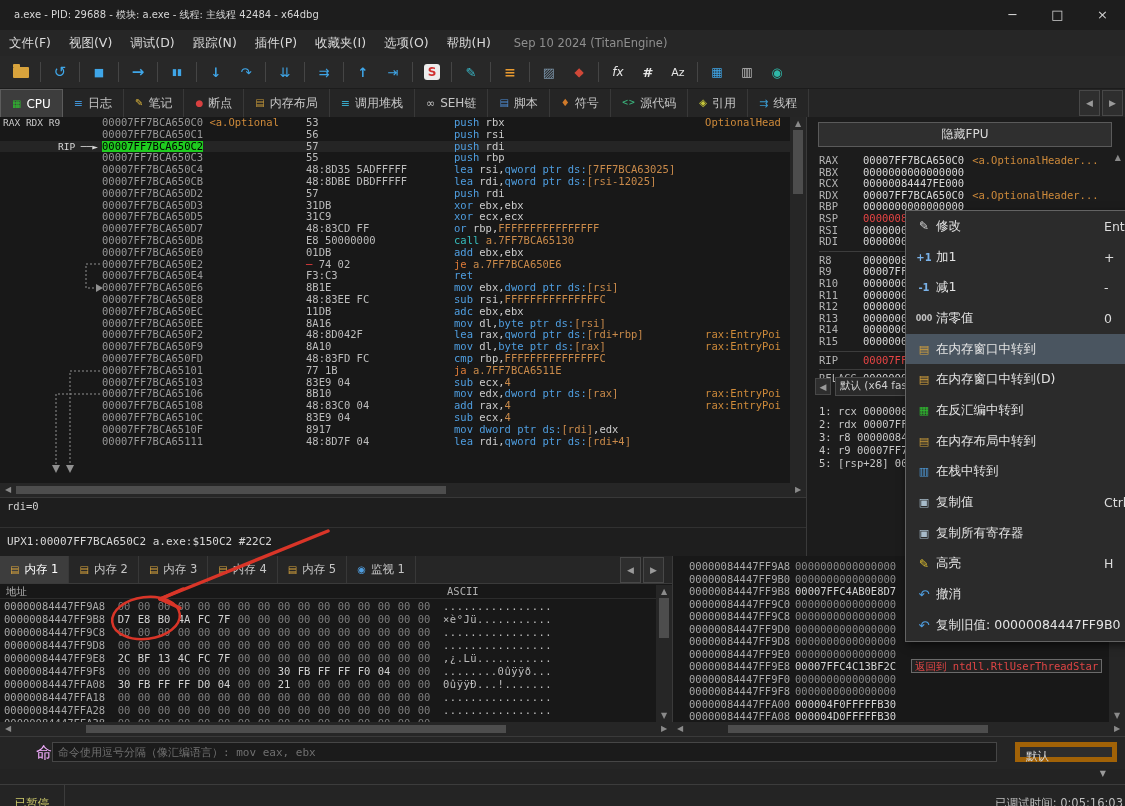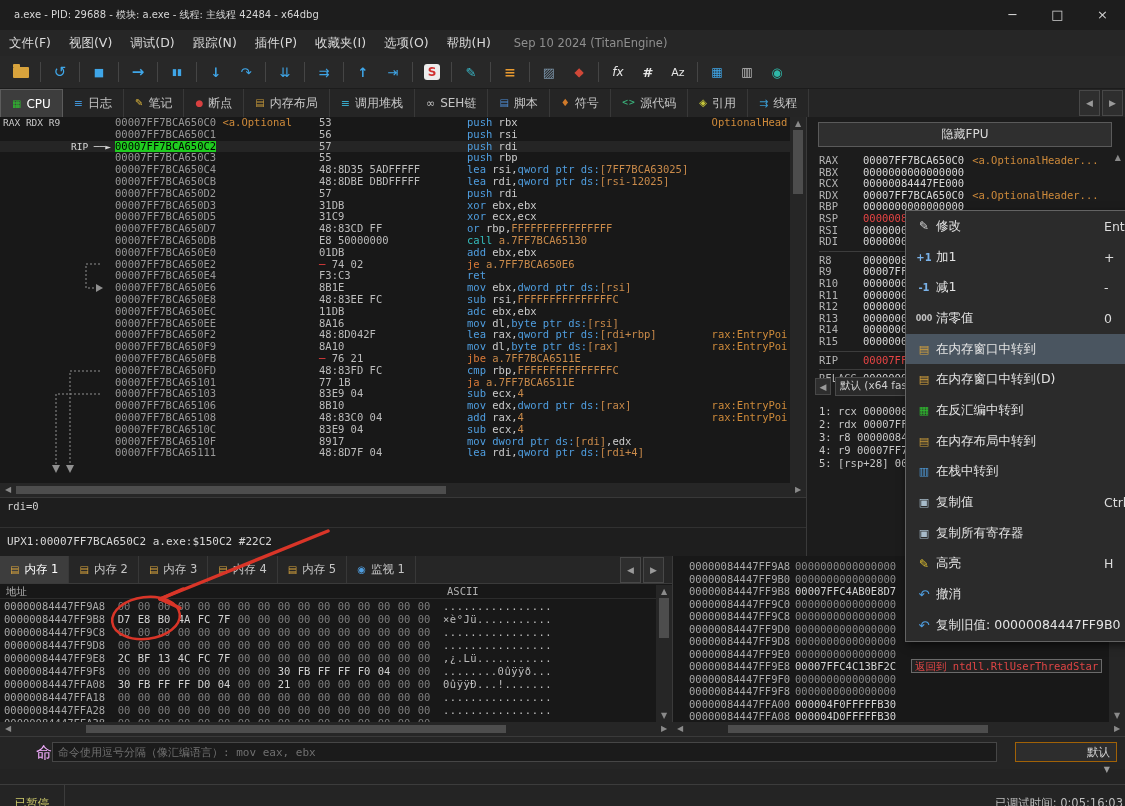--- a/index.html
+++ b/index.html
@@ -31,21 +31,21 @@
   .vtab.active{background:#3d3d3d;color:#fff;border:1px solid #5c5c5c;border-bottom:none;}
   .tab-ic{font-size:10px;line-height:1;flex:none;}
   .tab-nav{position:absolute;right:0;top:89px;height:28px;display:flex;align-items:center;background:#252525;padding-right:2px;z-index:5;}
   .nav-box{width:19px;height:24px;border:1px solid #484848;margin-left:2px;color:#9a9a9a;font-size:9px;display:flex;align-items:center;justify-content:center;background:#2e2e2e;flex:none;}
 
   
   .disasm{position:absolute;top:117px;left:0;width:806px;height:380px;background:#181818;}
   .disasm-rows{position:absolute;left:0;top:0;width:790px;height:366px;overflow:hidden;}
   .drow{display:flex;height:11.8px;line-height:11.8px;font-size:10.5px;font-family:"DejaVu Sans Mono","Liberation Mono",monospace;white-space:pre;}
   .drow.rip{background:#252525;}
-  .dg{width:115px;flex:none;color:#c8c8c8;font-size:9.5px;padding-left:3px;box-sizing:border-box;}
+  .dg{width:102px;flex:none;color:#c8c8c8;font-size:9.5px;padding-left:3px;box-sizing:border-box;}
   .dg.rip-g{text-align:right;padding-right:4px;color:#d8d8d8;}
   .da{width:204px;flex:none;color:#989898;overflow:hidden;}
   .addr-rip{background:#1fcb1f;color:#000;}
   .addr-label{color:#ce8a3a;}
   .db{width:148px;flex:none;color:#bcbcbc;}
   .jump-mark{color:#e03c3c;}
   .di{width:242px;flex:none;color:#cccccc;overflow:hidden;}
   .dc{flex:1;color:#ce8a3a;overflow:hidden;text-align:center;}
   .i-mn{color:#4f9ee0;}
   .i-jmp{color:#dd7b38;}
@@ -109,22 +109,22 @@
   .sval.zero{color:#8a8a8a;}
   .scomment{color:#e04545;flex:none;}
   .boxed{border:1px solid #6a6a6a;background:#222;padding:0 3px;}
 
   
   .cmdbar{position:absolute;top:736px;left:0;width:100%;height:32px;background:#252525;border-top:1px solid #3a3a3a;}
   .cmd-label{position:absolute;left:8px;top:0;line-height:32px;font-size:16px;color:#f0abfc;margin-left:28px;}
   .cmd-input{position:absolute;left:52px;top:5px;width:945px;height:20px;background:#1b1b1b;border:1px solid #464646;color:#d0d0d0;
              font-family:"DejaVu Sans Mono","Liberation Mono",monospace;font-size:11px;padding:0 5px;box-sizing:border-box;}
   .cmd-input::placeholder{color:#707070;}
-  .cmd-profile{position:absolute;right:8px;top:5px;width:102px;height:20px;border:1px solid #a16207;background:#2d2d2d;color:#d6d6d6;
-               font-size:11.5px;line-height:18px;padding:0 6px;box-sizing:border-box;display:flex;align-items:flex-end;flex-direction:column;}
+  .cmd-profile{position:absolute;right:8px;top:5px;width:102px;height:20px;border:5px solid #a16207;background:#2d2d2d;color:#d6d6d6;
+               font-size:11.5px;line-height:18px;padding:0 6px;box-sizing:border-box;display:flex;align-items:flex-start;flex-direction:column;}
 
   
   .statusbar{position:absolute;top:768px;left:0;width:100%;height:38px;background:#242424;border-top:1px solid #3c3c3c;font-size:11.5px;margin-top:16px;}
   .sb-paused{position:absolute;left:0;top:0;width:64px;height:100%;line-height:36px;text-align:center;color:#cdc96a;border-right:1px solid #3c3c3c;}
   .sb-dump{position:absolute;left:74px;top:0;line-height:36px;color:#bdbdbd;white-space:pre;}
   .sb-time{position:absolute;right:2px;top:0;line-height:36px;color:#bdbdbd;white-space:nowrap;}
 
   
   .ctx-menu{position:absolute;left:905px;top:210px;width:262px;background:#2b2b2b;border:1px solid #636363;z-index:40;box-shadow:2px 3px 8px rgba(0,0,0,.55);}
   .ctx-item{display:flex;align-items:center;height:30.7px;padding-left:6px;color:#e4e4e4;font-size:12.5px;white-space:nowrap;}
@@ -313,21 +313,20 @@
         <div class="drow"><span class="dg"></span><span class="da"><span>00007FF7BCA650DB</span></span><span class="db"><span>E8 50000000</span></span><span class="di"><span class="i-call">call</span> <span class="i-num">a.7FF7BCA65130</span></span><span class="dc"></span></div>
         <div class="drow"><span class="dg"></span><span class="da"><span>00007FF7BCA650E0</span></span><span class="db"><span>01DB</span></span><span class="di"><span class="i-mn">add</span> ebx,ebx</span><span class="dc"></span></div>
         <div class="drow"><span class="dg"></span><span class="da"><span>00007FF7BCA650E2</span></span><span class="db"><span class="jump-mark">─ </span><span>74 02</span></span><span class="di"><span class="i-jmp">je</span> <span class="i-num">a.7FF7BCA650E6</span></span><span class="dc"></span></div>
         <div class="drow"><span class="dg"></span><span class="da"><span>00007FF7BCA650E4</span></span><span class="db"><span>F3:C3</span></span><span class="di"><span class="i-mn">ret</span></span><span class="dc"></span></div>
         <div class="drow"><span class="dg"></span><span class="da"><span>00007FF7BCA650E6</span></span><span class="db"><span>8B1E</span></span><span class="di"><span class="i-mn">mov</span> ebx,<span class="i-mn">dword ptr ds:</span><span class="i-num">[rsi]</span></span><span class="dc"></span></div>
         <div class="drow"><span class="dg"></span><span class="da"><span>00007FF7BCA650E8</span></span><span class="db"><span>48:83EE FC</span></span><span class="di"><span class="i-mn">sub</span> rsi,<span class="i-num">FFFFFFFFFFFFFFFC</span></span><span class="dc"></span></div>
         <div class="drow"><span class="dg"></span><span class="da"><span>00007FF7BCA650EC</span></span><span class="db"><span>11DB</span></span><span class="di"><span class="i-mn">adc</span> ebx,ebx</span><span class="dc"></span></div>
         <div class="drow"><span class="dg"></span><span class="da"><span>00007FF7BCA650EE</span></span><span class="db"><span>8A16</span></span><span class="di"><span class="i-mn">mov</span> dl,<span class="i-mn">byte ptr ds:</span><span class="i-num">[rsi]</span></span><span class="dc"></span></div>
         <div class="drow"><span class="dg"></span><span class="da"><span>00007FF7BCA650F2</span></span><span class="db"><span>48:8D042F</span></span><span class="di"><span class="i-mn">lea</span> rax,<span class="i-mn">qword ptr ds:</span><span class="i-num">[rdi+rbp]</span></span><span class="dc">rax:EntryPoi</span></div>
         <div class="drow"><span class="dg"></span><span class="da"><span>00007FF7BCA650F9</span></span><span class="db"><span>8A10</span></span><span class="di"><span class="i-mn">mov</span> dl,<span class="i-mn">byte ptr ds:</span><span class="i-num">[rax]</span></span><span class="dc">rax:EntryPoi</span></div>
-        <div class="drow"><span class="dg"></span><span class="da"><span>00007FF7BCA650FB</span></span><span class="db"><span class="jump-mark">─ </span><span>76 21</span></span><span class="di"><span class="i-jmp">jbe</span> <span class="i-num">a.7FF7BCA6511E</span></span><span class="dc"></span></div>
         <div class="drow"><span class="dg"></span><span class="da"><span>00007FF7BCA650FD</span></span><span class="db"><span>48:83FD FC</span></span><span class="di"><span class="i-mn">cmp</span> rbp,<span class="i-num">FFFFFFFFFFFFFFFC</span></span><span class="dc"></span></div>
         <div class="drow"><span class="dg"></span><span class="da"><span>00007FF7BCA65101</span></span><span class="db"><span>77 1B</span></span><span class="di"><span class="i-jmp">ja</span> <span class="i-num">a.7FF7BCA6511E</span></span><span class="dc"></span></div>
         <div class="drow"><span class="dg"></span><span class="da"><span>00007FF7BCA65103</span></span><span class="db"><span>83E9 04</span></span><span class="di"><span class="i-mn">sub</span> ecx,<span class="i-num">4</span></span><span class="dc"></span></div>
         <div class="drow"><span class="dg"></span><span class="da"><span>00007FF7BCA65106</span></span><span class="db"><span>8B10</span></span><span class="di"><span class="i-mn">mov</span> edx,<span class="i-mn">dword ptr ds:</span><span class="i-num">[rax]</span></span><span class="dc">rax:EntryPoi</span></div>
         <div class="drow"><span class="dg"></span><span class="da"><span>00007FF7BCA65108</span></span><span class="db"><span>48:83C0 04</span></span><span class="di"><span class="i-mn">add</span> rax,<span class="i-num">4</span></span><span class="dc">rax:EntryPoi</span></div>
         <div class="drow"><span class="dg"></span><span class="da"><span>00007FF7BCA6510C</span></span><span class="db"><span>83E9 04</span></span><span class="di"><span class="i-mn">sub</span> ecx,<span class="i-num">4</span></span><span class="dc"></span></div>
         <div class="drow"><span class="dg"></span><span class="da"><span>00007FF7BCA6510F</span></span><span class="db"><span>8917</span></span><span class="di"><span class="i-mn">mov</span> <span class="i-mn">dword ptr ds:</span><span class="i-num">[rdi]</span>,edx</span><span class="dc"></span></div>
         <div class="drow"><span class="dg"></span><span class="da"><span>00007FF7BCA65111</span></span><span class="db"><span>48:8D7F 04</span></span><span class="di"><span class="i-mn">lea</span> rdi,<span class="i-mn">qword ptr ds:</span><span class="i-num">[rdi+4]</span></span><span class="dc"></span></div>
       </div>
     <svg class="jump-svg" width="105" height="366">

